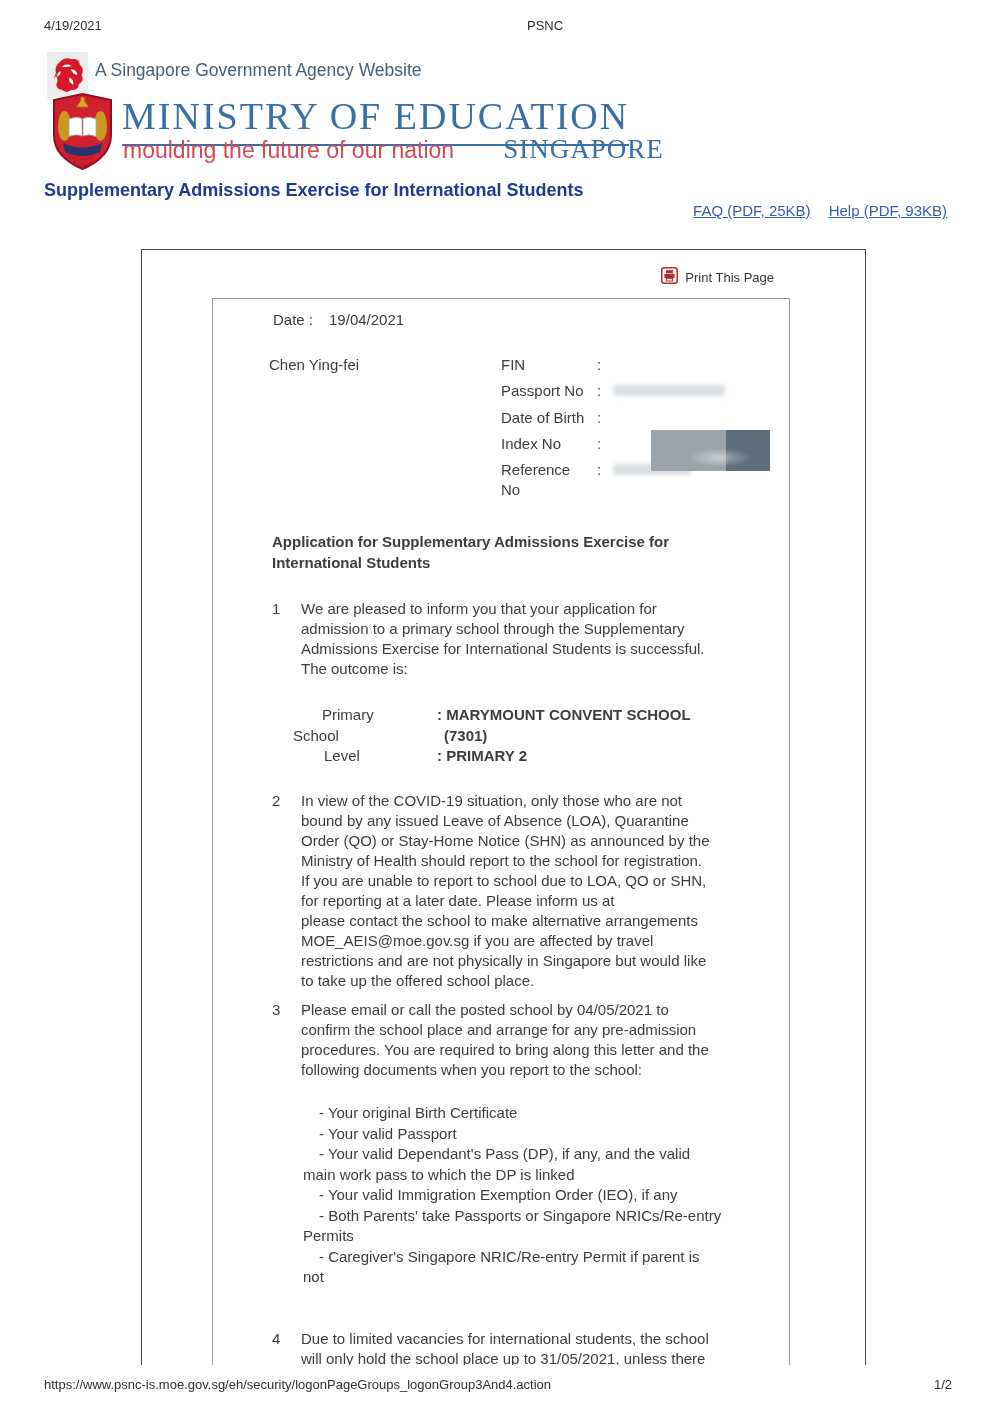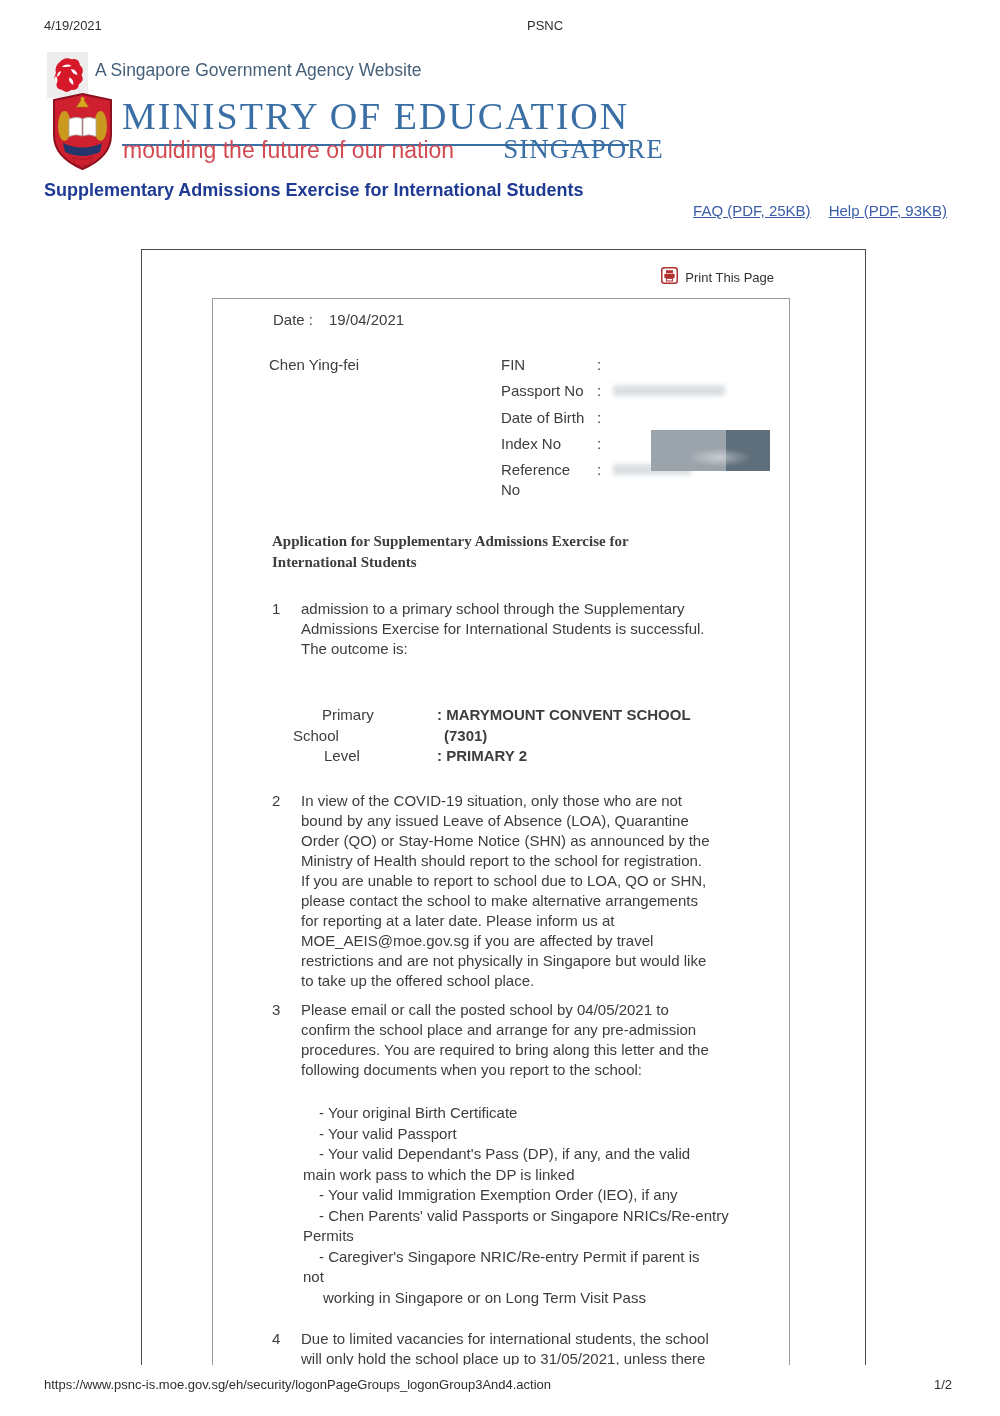--- a/index.html
+++ b/index.html
@@ -46,21 +46,21 @@
   .fcolon { width:24px; text-align:left; padding-left:8px; }
   .fvalue { flex:1; position:relative; }
   .ghost { height:11px; border-radius:2px; background:#d5dade; filter:blur(2px); opacity:.85; margin-top:4px; }
   .g-passport { width:112px; }
   .g-ref { width:78px; }
   .redact-box { position:absolute; left:438px; top:131px; width:119px; height:41px; z-index:3;
     background:linear-gradient(90deg,#9ba3ab 0%,#9ba3ab 63%,#5f6e7b 63%,#5f6e7b 100%); }
   .redact-box:after { content:""; position:absolute; left:30%; top:45%; width:55%; height:45%;
     background:radial-gradient(ellipse at center, rgba(255,255,255,.45), rgba(255,255,255,0) 70%); }
 
-  .l-heading { position:absolute; left:59px; top:232px; font-size:15px; font-weight:bold; line-height:21px; white-space:nowrap;font-family:Liberation Serif, serif; }
+  .l-heading { position:absolute; left:59px; top:232px; font-size:15px; font-weight:bold; line-height:21px; white-space:nowrap; }
 
   .para { position:absolute; left:56px; font-size:15px; line-height:20px; }
   .pnum { position:absolute; left:3px; top:0; }
   .plines { margin-left:32px; white-space:nowrap; }
   .p1 { top:300px; } .p2 { top:492px; } .p3 { top:701px; } .p4 { top:1030px; }
 
   .outcome { position:absolute; left:56px; top:406px; font-size:15px; line-height:20.5px; white-space:nowrap; }
   .orow { position:relative; height:20.5px; }
   .olabel { display:inline-block; }
   .ol1 { margin-left:53px; } .ol2 { margin-left:24px; } .ol3 { margin-left:55px; }
@@ -173,20 +173,21 @@
       <div class="redact-box"></div>
 
       <div class="l-heading">
         <div>Application for Supplementary Admissions Exercise for</div>
         <div>International Students</div>
       </div>
 
       <div class="para p1">
         <div class="pnum">1</div>
         <div class="plines">
+          <div>We are pleased to inform you that your application for</div>
           <div>admission to a primary school through the Supplementary</div>
           <div>Admissions Exercise for International Students is successful.</div>
           <div>The outcome is:</div>
         </div>
       </div>
 
       <div class="outcome">
         <div class="orow">
           <span class="olabel ol1">Primary</span>
           <span class="oval">: MARYMOUNT CONVENT SCHOOL</span>
@@ -202,22 +203,22 @@
       </div>
 
       <div class="para p2">
         <div class="pnum">2</div>
         <div class="plines">
           <div>In view of the COVID-19 situation, only those who are not</div>
           <div>bound by any issued Leave of Absence (LOA), Quarantine</div>
           <div>Order (QO) or Stay-Home Notice (SHN) as announced by the</div>
           <div>Ministry of Health should report to the school for registration.</div>
           <div>If you are unable to report to school due to LOA, QO or SHN,</div>
+          <div>for reporting at a later date. Please inform us at</div>
           <div>please contact the school to make alternative arrangements</div>
-          <div>for reporting at a later date. Please inform us at</div>
           <div>MOE_AEIS@moe.gov.sg if you are affected by travel</div>
           <div>restrictions and are not physically in Singapore but would like</div>
           <div>to take up the offered school place.</div>
         </div>
       </div>
 
       <div class="para p3">
         <div class="pnum">3</div>
         <div class="plines">
           <div>Please email or call the posted school by 04/05/2021 to</div>
@@ -226,25 +227,24 @@
           <div>following documents when you report to the school:</div>
         </div>
       </div>
 
       <div class="docs">
         <div class="ind1">- Your original Birth Certificate</div>
         <div class="ind1">- Your valid Passport</div>
         <div class="ind1">- Your valid Dependant's Pass (DP), if any, and the valid</div>
         <div class="ind0">main work pass to which the DP is linked</div>
         <div class="ind1">- Your valid Immigration Exemption Order (IEO), if any</div>
-        <div class="ind1">- Chen Parents' valid Passports or Singapore NRICs/Re-entry</div>
+        <div class="ind1">- Both Parents' take Passports or Singapore NRICs/Re-entry</div>
         <div class="ind0">Permits</div>
         <div class="ind1">- Caregiver's Singapore NRIC/Re-entry Permit if parent is</div>
         <div class="ind0">not</div>
-        <div class="ind2">working in Singapore or on Long Term Visit Pass</div>
       </div>
 
       <div class="para p4">
         <div class="pnum">4</div>
         <div class="plines">
           <div>Due to limited vacancies for international students, the school</div>
           <div>will only hold the school place up to 31/05/2021, unless there</div>
         </div>
       </div>
 

